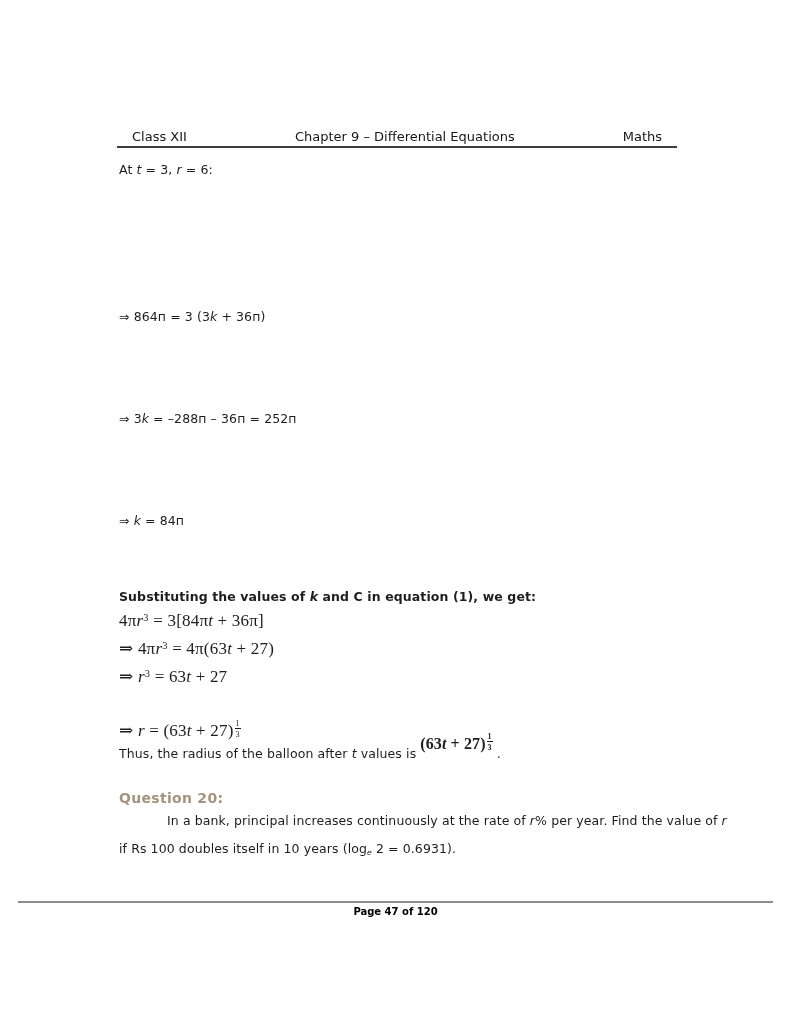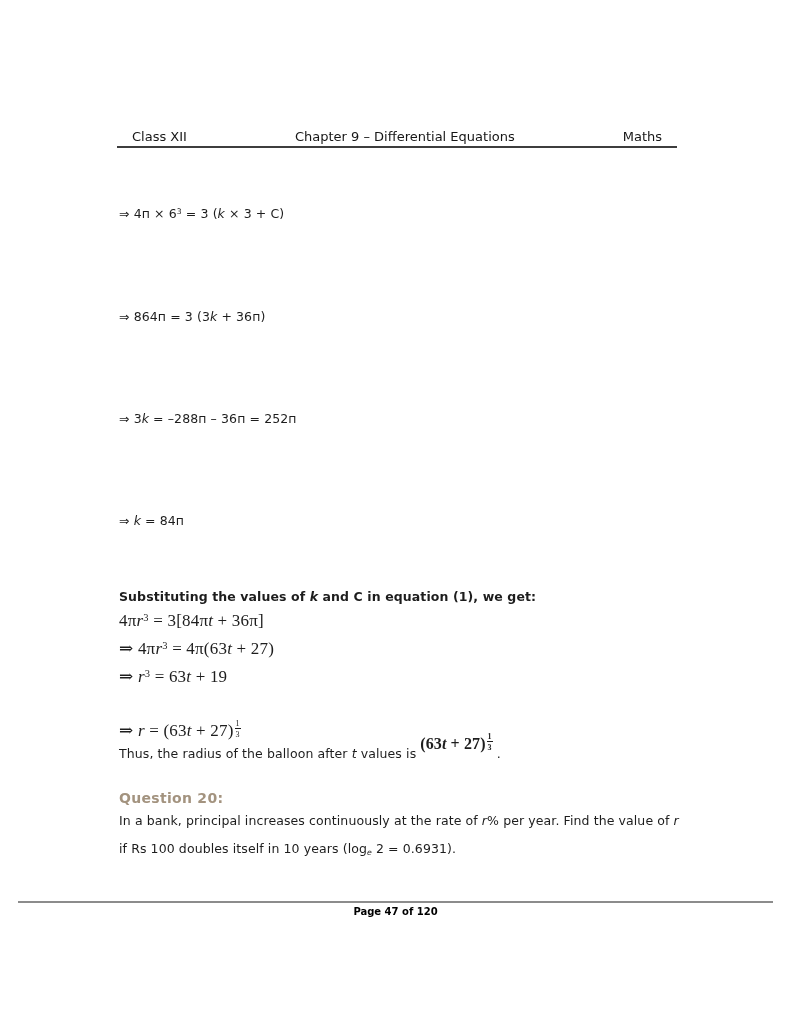--- a/index.html
+++ b/index.html
@@ -75,21 +75,21 @@
   .pos-eq2     { top: 308px; }
   .pos-eq3     { top: 410px; }
   .pos-eq4     { top: 512px; }
   .pos-sub     { top: 588px; font-weight: bold; }
   .pos-m1      { top: 610px; }
   .pos-m2      { top: 638px; }
   .pos-m3      { top: 666px; }
   .pos-m4      { top: 720px; }
   .pos-thus    { top: 744px; }
   .pos-qtitle  { top: 789px; }
-  .pos-q1      { top: 812px; }
+  .pos-q1      { top: 812px; margin-left: 48px; }
   .pos-q2      { top: 840px; }
   .question-heading {
     color: var(--question-heading);
     font-weight: bold;
     font-size: 14px;
     letter-spacing: 0.3px;
   }
   
   .footer-rule {
     position: absolute;
@@ -113,29 +113,29 @@
 <body>
 
 <div class="page">
 
   <div class="header">
     <span>Class XII</span>
     <span>Chapter 9 – Differential Equations</span>
     <span>Maths</span>
   </div>
 
-  <div class="ln pos-eq1"><span>⇒ 4п × 6</span><span class="sup">3</span><span> = 3 (</span><span class="it">k</span><span> × 3 + C)</span></div>
+  <div class="ln pos-at"><span>At </span><span class="it">t</span><span> = 3, </span><span class="it">r</span><span> = 6:</span></div>
   <div class="ln pos-eq2"><span>⇒ 864п = 3 (3</span><span class="it">k</span><span> + 36п)</span></div>
   <div class="ln pos-eq3"><span>⇒ 3</span><span class="it">k</span><span> = –288п – 36п = 252п</span></div>
   <div class="ln pos-eq4"><span>⇒ </span><span class="it">k</span><span> = 84п</span></div>
   <div class="ln pos-sub"><span>Substituting the values of </span><span class="it">k</span><span> and C in equation (1), we get:</span></div>
 
   <div class="ln serif-math pos-m1"><span>4π</span><span class="it">r</span><span class="sup">3</span><span> = 3[84π</span><span class="it">t</span><span> + 36π]</span></div>
   <div class="ln serif-math pos-m2"><span>⇒ 4π</span><span class="it">r</span><span class="sup">3</span><span> = 4π(63</span><span class="it">t</span><span> + 27)</span></div>
-  <div class="ln serif-math pos-m3"><span>⇒ </span><span class="it">r</span><span class="sup">3</span><span> = 63</span><span class="it">t</span><span> + 19</span></div>
+  <div class="ln serif-math pos-m3"><span>⇒ </span><span class="it">r</span><span class="sup">3</span><span> = 63</span><span class="it">t</span><span> + 27</span></div>
   <div class="ln serif-math pos-m4"><span>⇒ </span><span class="it">r</span><span> = (63</span><span class="it">t</span><span> + 27)</span><span class="fs">
         <span class="fn">1</span>
         <span class="fd">3</span>
       </span></div>
 
   <div class="ln pos-thus"><span>Thus, the radius of the balloon after </span><span class="it">t</span><span> values is </span><span class="serif raised">(63</span><span class="it serif raised">t</span><span class="serif raised"> + 27)</span><span class="fs serif raised">
         <span class="fn">1</span>
         <span class="fd">3</span>
       </span><span> .</span></div>
 

